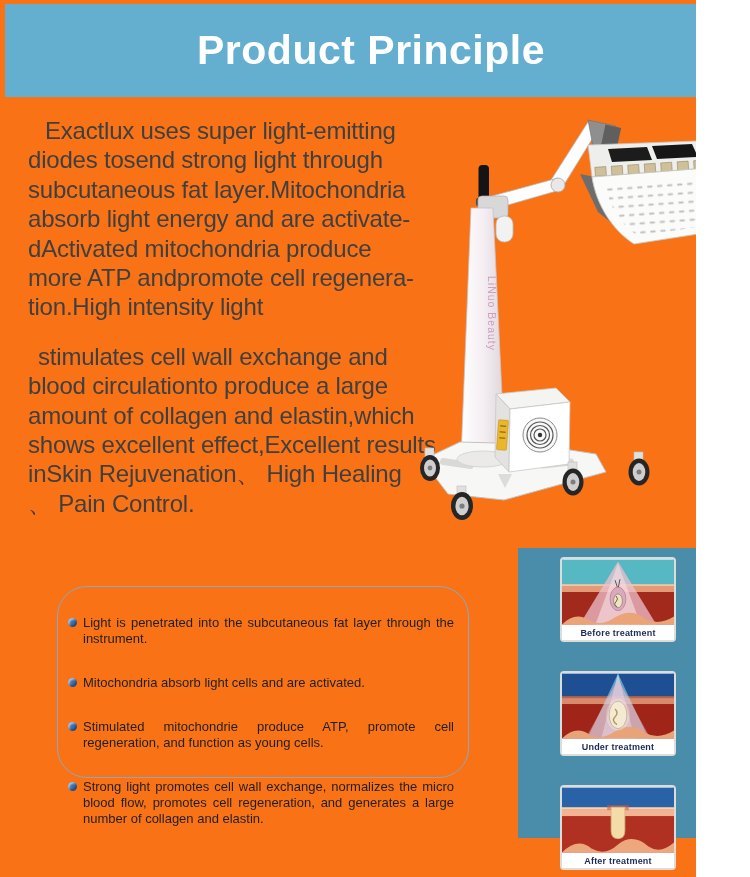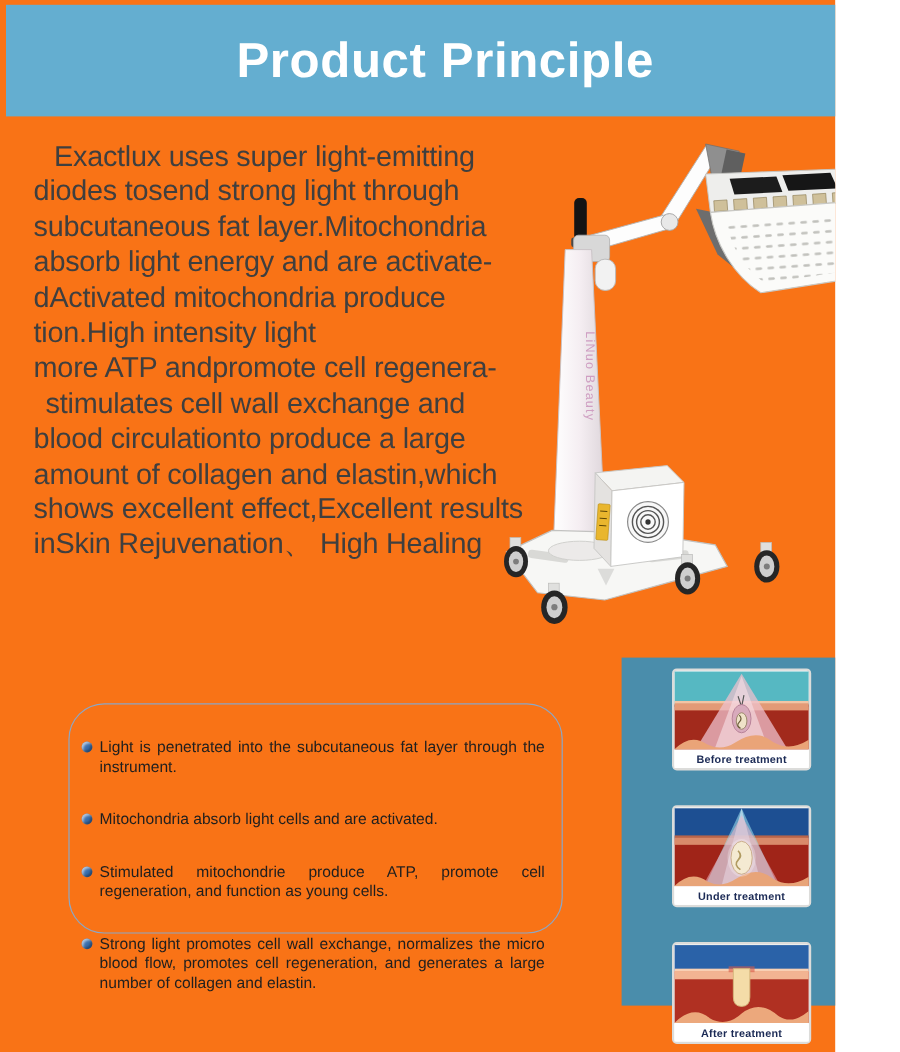--- a/index.html
+++ b/index.html
@@ -17,21 +17,21 @@
     color:#ffffff; font-size:41px; font-weight:700; letter-spacing:0.5px;
     font-family:"Liberation Sans", sans-serif;
   }
   
   .intro {
     position:absolute; left:28px; top:116px; width:412px;
     color:#3f3f3f; font-size:24px; line-height:29.4px; letter-spacing:-0.2px;
   }
   .intro .line { white-space:nowrap; }
   .intro .indent-lg { padding-left:17px; }
-  .intro .indent-sm { padding-left:10px; }
+  .intro .indent-sm { padding-left:10px;margin-top:20px; }
   
   .device { position:absolute; left:420px; top:108px; width:330px; height:425px; }
   
   .features-box {
     position:absolute; left:57px; top:586px; width:412px; height:192px;
     border:1.5px solid #8ba7c7; border-radius:30px;
     padding:28px 14px 10px 10px;
     display:flex; flex-direction:column; gap:28px;
   }
   .feature-item { display:flex; align-items:flex-start; gap:6px; }
@@ -63,27 +63,28 @@
   <div class="header" style="background: rgb(100, 174, 208);">
     <h1>Product Principle</h1>
   </div>
 
   <div class="intro">
     <div class="line indent-lg">Exactlux uses super light-emitting</div>
     <div class="line">diodes tosend strong light through</div>
     <div class="line">subcutaneous fat layer.Mitochondria</div>
     <div class="line">absorb light energy and are activate-</div>
     <div class="line">dActivated mitochondria produce</div>
+    <div class="line">more ATP andpromote cell regenera-</div>
     <div class="line">tion.High intensity light</div>
-    <div class="line">more ATP andpromote cell regenera-</div>
     <div class="line indent-sm">stimulates cell wall exchange and</div>
     <div class="line">blood circulationto produce a large</div>
     <div class="line">amount of collagen and elastin,which</div>
     <div class="line">shows excellent effect,Excellent results</div>
     <div class="line">inSkin Rejuvenation、 High Healing</div>
+    <div class="line">、 Pain Control.</div>
   </div>
 
   <svg class="device" viewBox="0 0 330 425" xmlns="http://www.w3.org/2000/svg">
     <defs>
       <pattern id="vents" width="10" height="9" patternUnits="userSpaceOnUse" patternTransform="rotate(-4)">
         <rect x="1" y="3.5" width="5.5" height="2" rx="1" fill="#bdbdb8"></rect>
       </pattern>
       <linearGradient id="poleGrad" x1="0" y1="0" x2="1" y2="0">
         <stop offset="0" stop-color="#ffffff"></stop>
         <stop offset="0.5" stop-color="#f5eef2"></stop>

